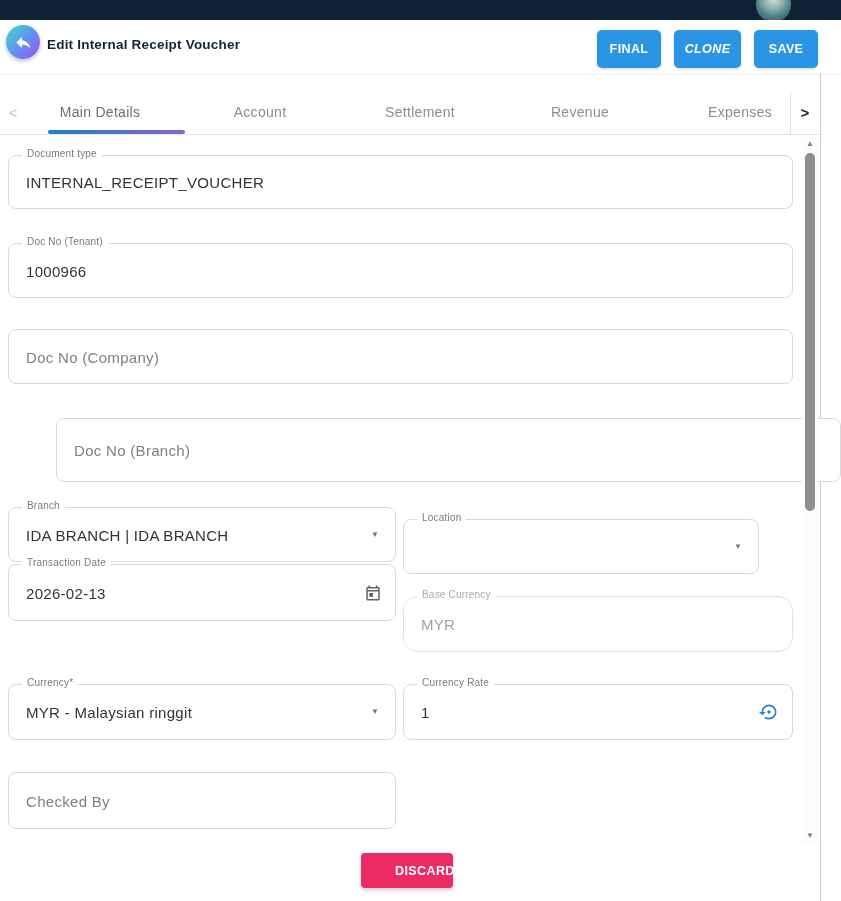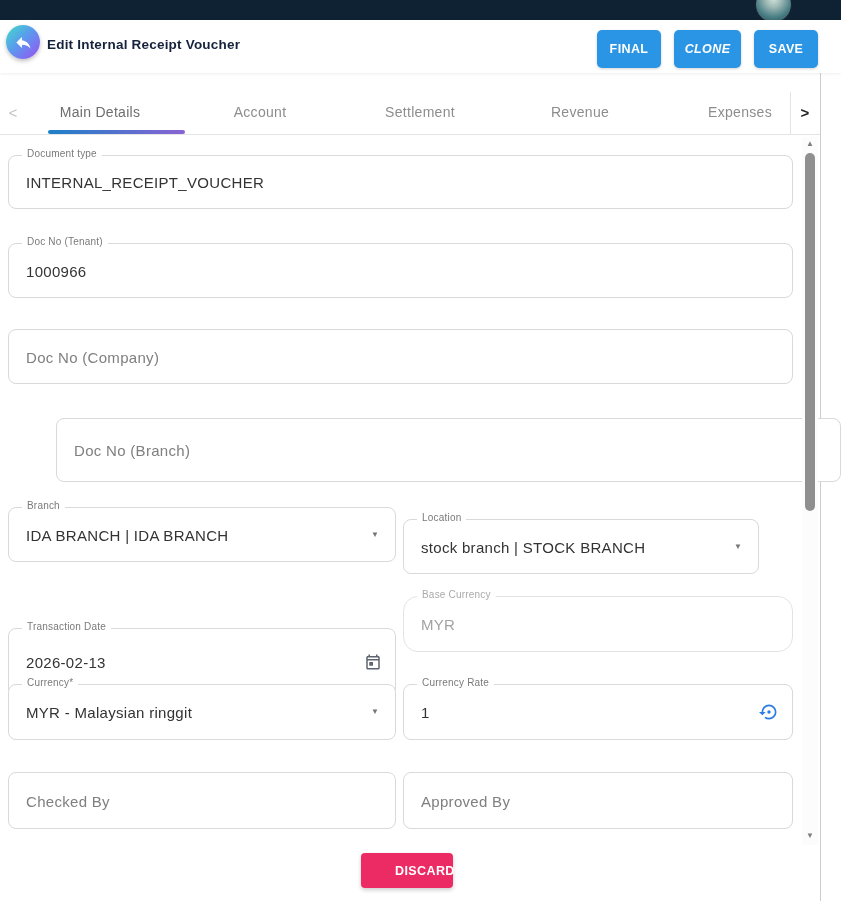--- a/index.html
+++ b/index.html
@@ -56,21 +56,21 @@
   .field.disabled .fvalue { color:#a2a2a2; }
   .dd-arrow { position:absolute; right:16px; top:50%; transform:translateY(-54%); font-size:8px; color:#757575; cursor:pointer; }
   .field-icon { position:absolute; right:13px; top:50%; transform:translateY(-50%); cursor:pointer; display:flex; }
 
   .f-doc-type   { left:8px; top:155px; width:785px; height:54px; }
   .f-tenant     { left:8px; top:243px; width:785px; height:55px;padding-left:40px; }
   .f-company    { left:8px; top:329px; width:785px; height:55px; }
   .f-branchno   { left:8px; top:418px; width:785px; height:64px;margin-left:48px; }
   .f-branch     { left:8px; top:507px; width:388px; height:55px; }
   .f-location   { left:403px; top:507px; width:356px; height:55px;margin-top:12px; }
-  .f-date       { left:8px; top:628px; width:388px; height:68px; }
+  .f-date       { left:8px; top:564px; width:388px; height:57px; }
   .f-basecur    { left:403px; top:596px; width:390px; height:56px; }
   .f-currency   { left:8px; top:684px; width:388px; height:56px; }
   .f-currate    { left:403px; top:684px; width:390px; height:56px; }
   .f-checked    { left:8px; top:772px; width:388px; height:57px; }
   .f-approved   { left:403px; top:772px; width:390px; height:57px; }
 
   
   .discard-btn { position:absolute; left:361px; top:853px; width:92px; height:35px; background:#ec2a63;
                  color:#fff; font-weight:700; font-size:12.5px; letter-spacing:.4px; border:none; border-radius:4px;
                  cursor:pointer; box-shadow:0 2px 4px rgba(0,0,0,.2); font-family:"Liberation Sans",sans-serif;padding-left:34px; }
@@ -144,21 +144,20 @@
   </div>
 
   <div class="field f-branch">
     <span class="flabel">Branch</span>
     <span class="fvalue">IDA BRANCH | IDA BRANCH</span>
     <span class="dd-arrow">▼</span>
   </div>
 
   <div class="field f-location">
     <span class="flabel">Location</span>
-    <span class="fvalue">stock branch | STOCK BRANCH</span>
     <span class="dd-arrow">▼</span>
   </div>
 
   <div class="field f-date">
     <span class="flabel">Transaction Date</span>
     <span class="fvalue">2026-02-13</span>
     <span class="field-icon">
       <svg width="18" height="18" viewBox="0 0 24 24">
           <path fill="#5d6470" d="M19 4h-1V2h-2v2H8V2H6v2H5c-1.1 0-2 .9-2 2v14c0 1.1.9 2 2 2h14c1.1 0 2-.9 2-2V6c0-1.1-.9-2-2-2zm0 16H5V10h14v10zM5 8V6h14v2H5z"></path>
           <rect x="7" y="12" width="5" height="5" fill="#5d6470"></rect>
@@ -184,23 +183,20 @@
       <svg width="20" height="20" viewBox="0 0 24 24">
           <path fill="#2a7de1" d="M14 12c0-1.1-.9-2-2-2s-2 .9-2 2 .9 2 2 2 2-.9 2-2zm-2-9a9 9 0 0 0-9 9H0l4 4 4-4H5a7 7 0 1 1 7 7c-1.53 0-2.94-.49-4.1-1.32L6.47 19.1A8.96 8.96 0 0 0 12 21a9 9 0 0 0 0-18z"></path>
         </svg>
     </span>
   </div>
 
   <div class="field empty f-checked">
     <span class="fvalue">Checked By</span>
   </div>
 
-  <div class="field empty f-approved">
-    <span class="fvalue">Approved By</span>
-  </div>
 
   <button class="discard-btn">DISCARD</button>
 
   <div class="scroll-track"></div>
   <div class="scroll-up">▲</div>
   <div class="scroll-thumb"></div>
   <div class="scroll-down">▼</div>
 
 </div>
 

